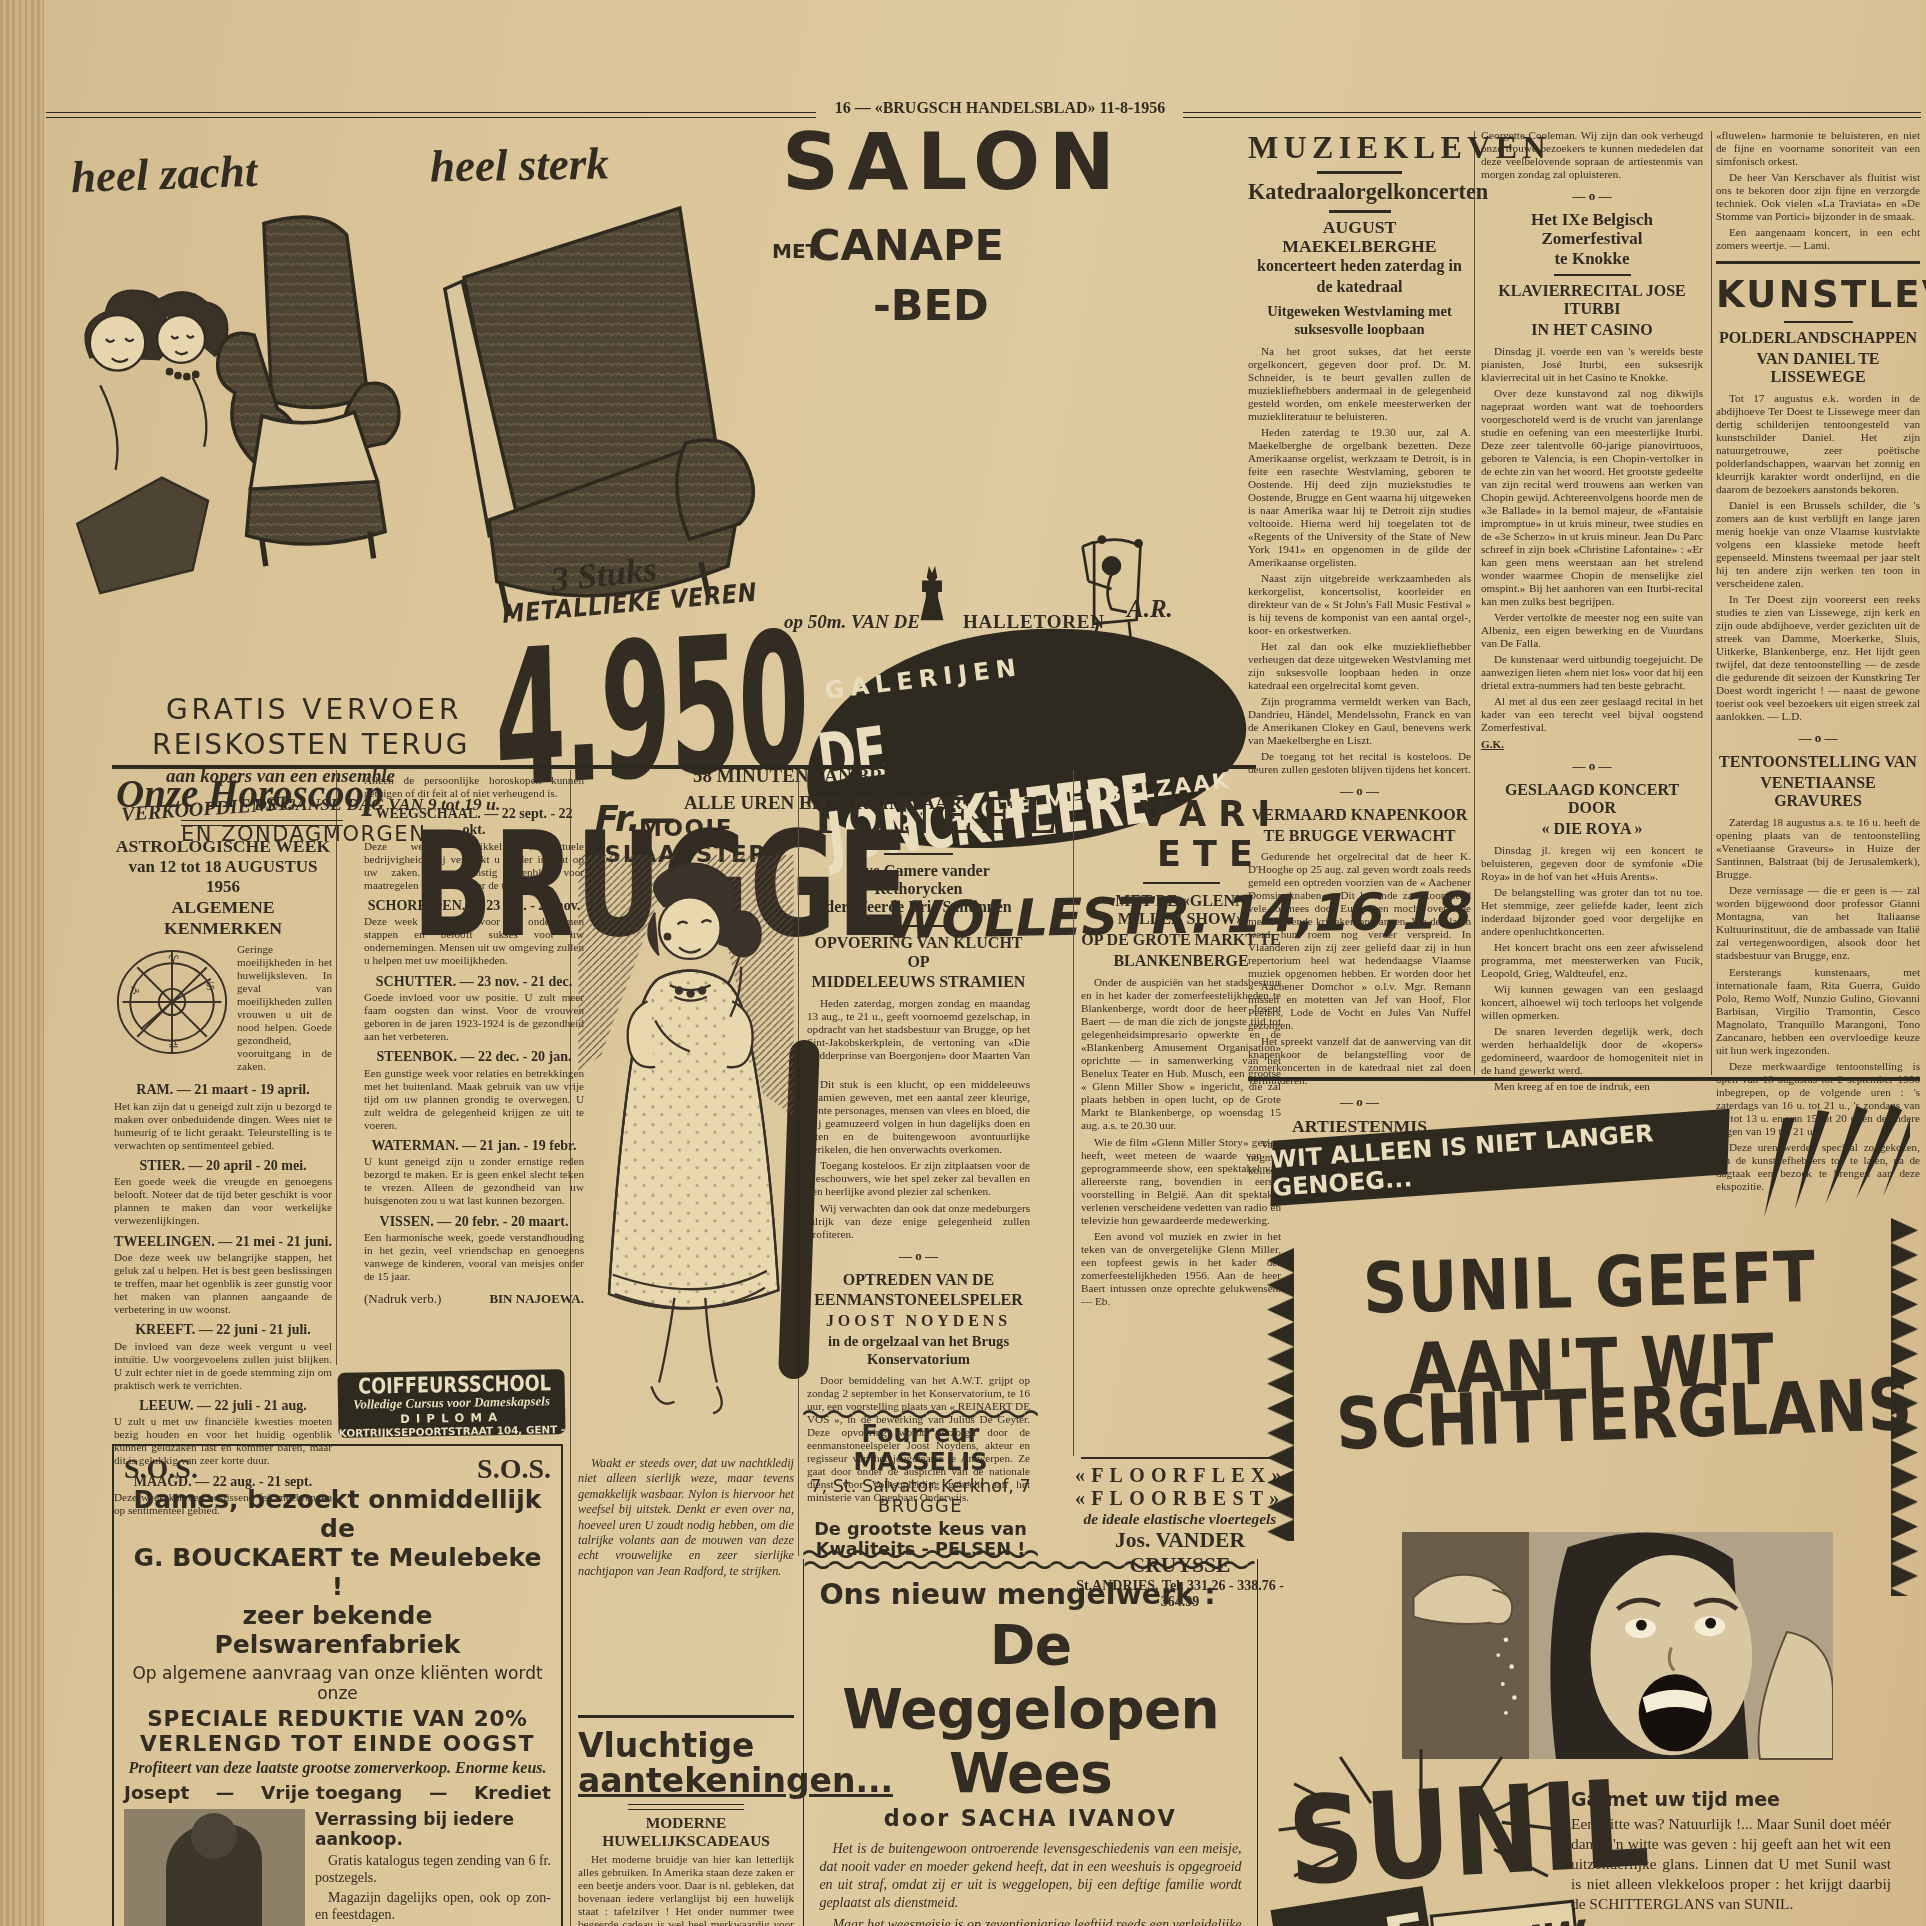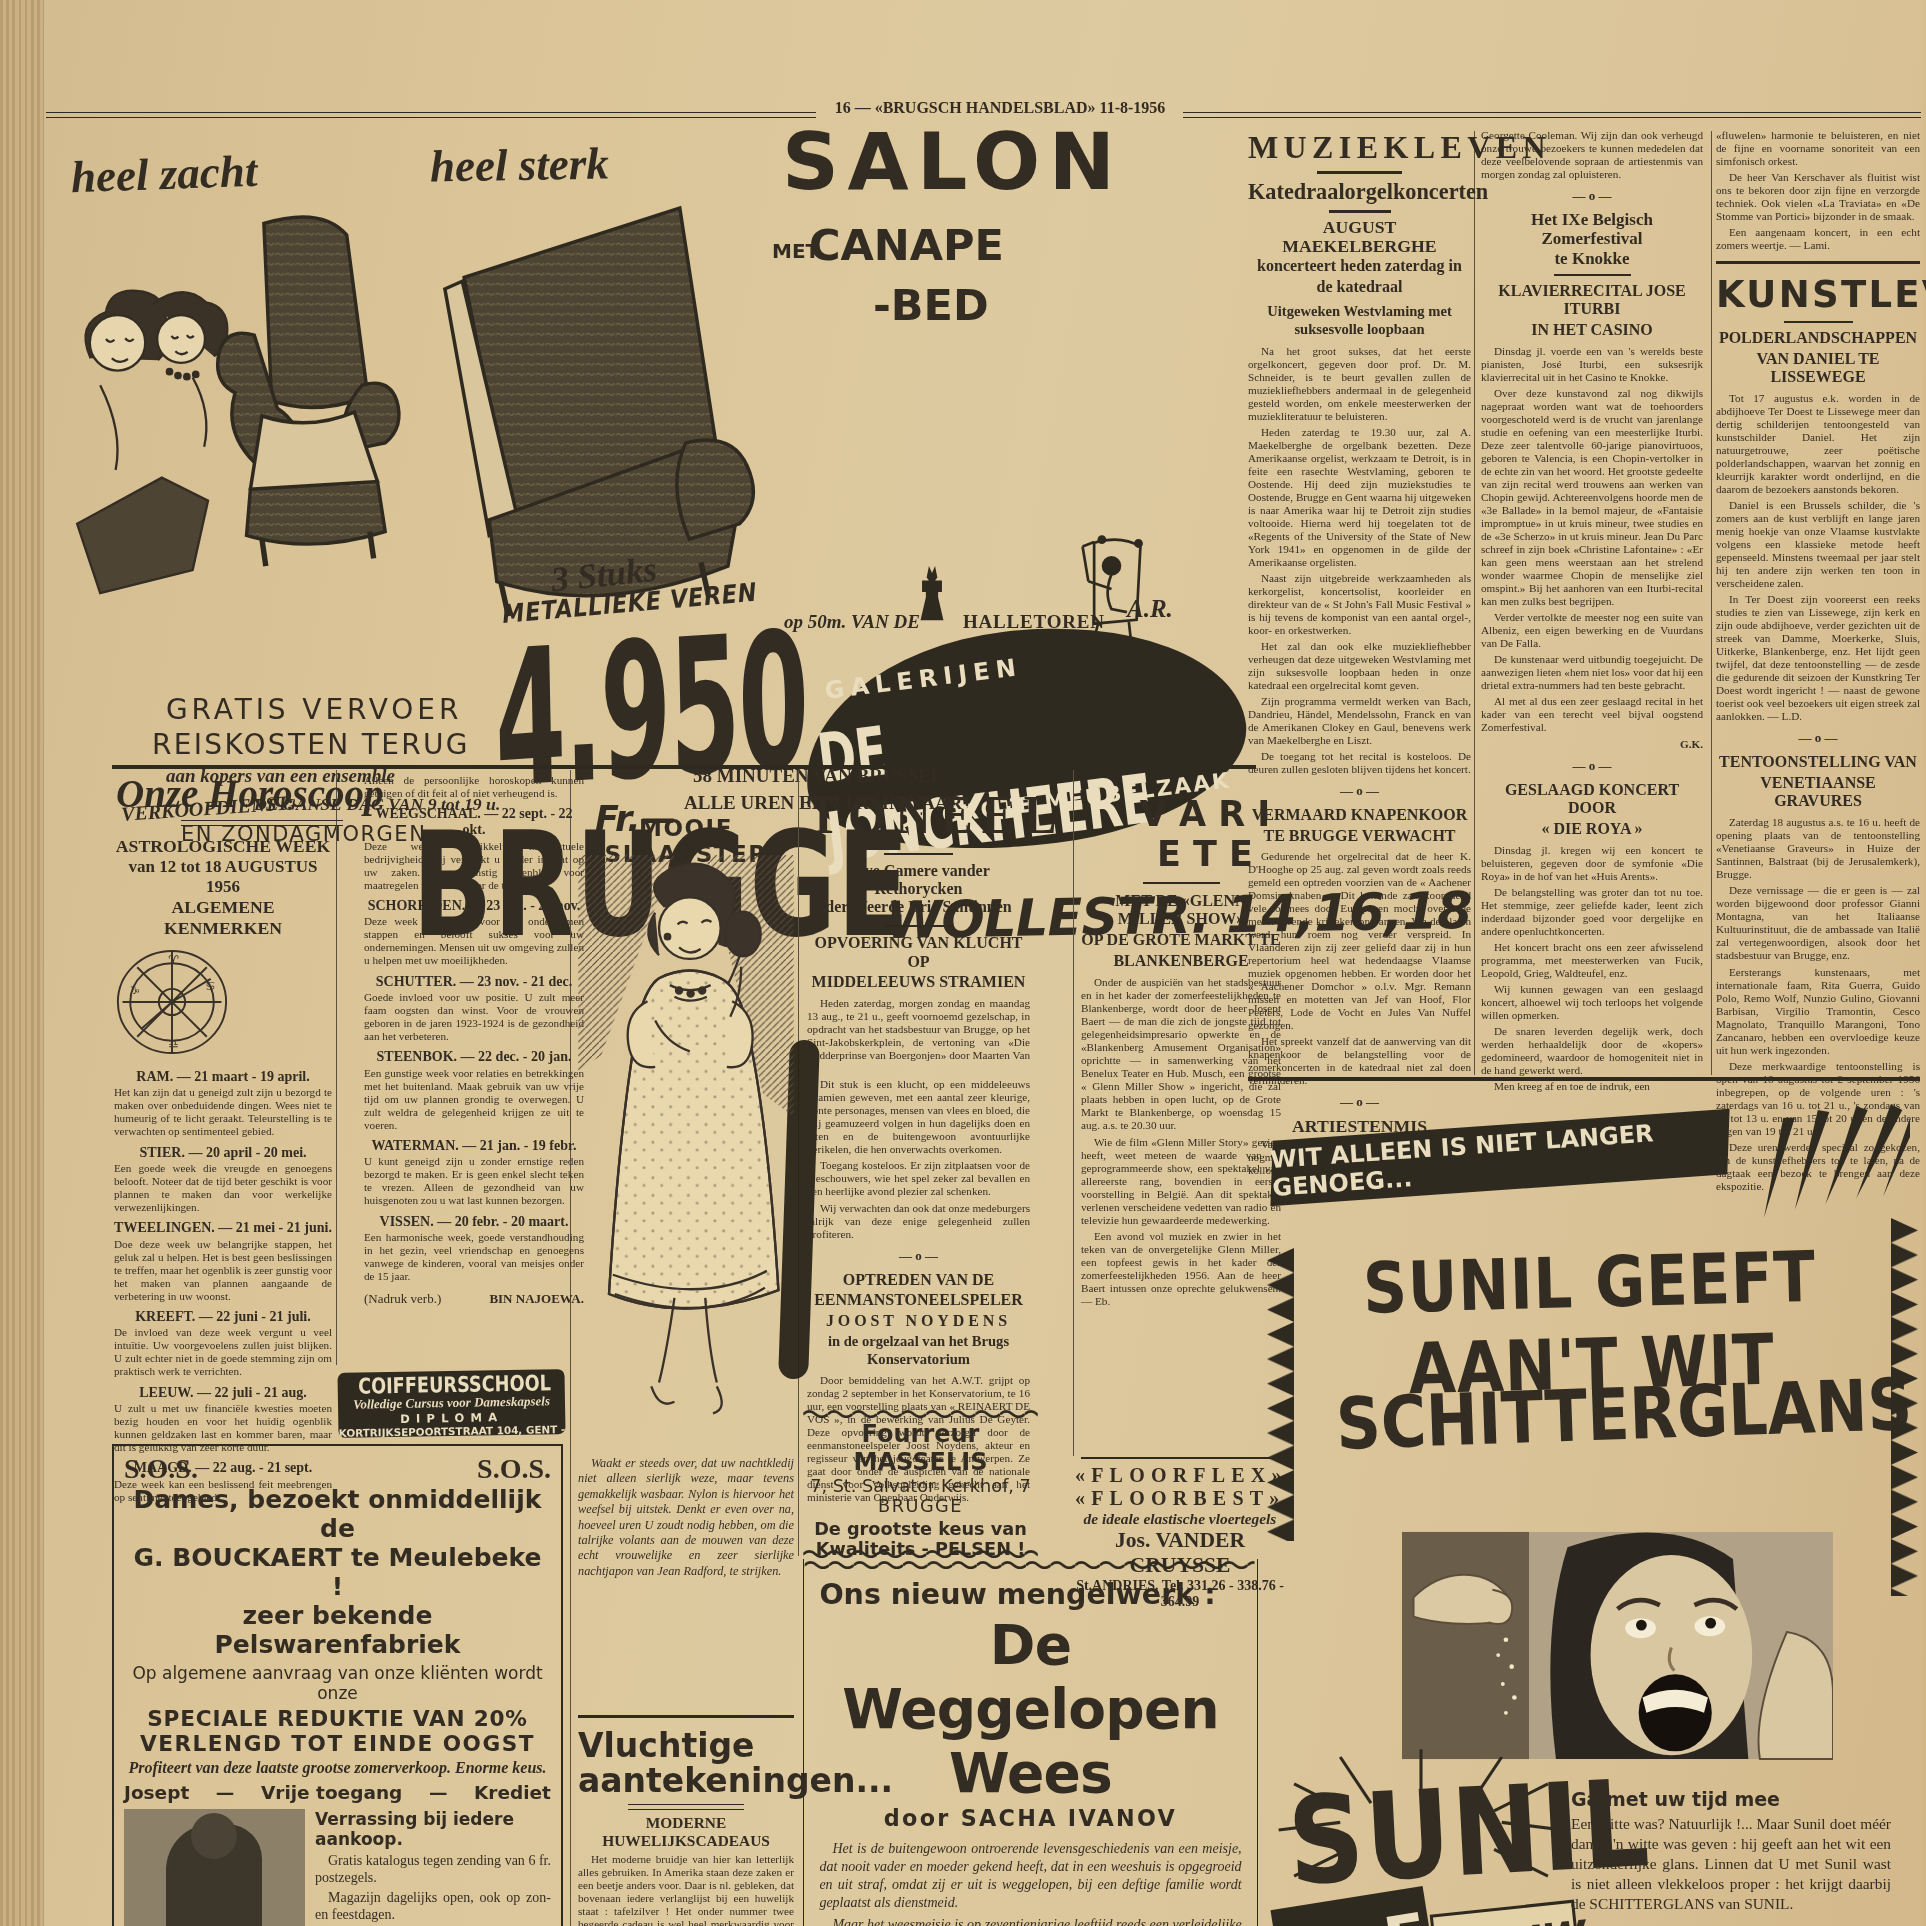--- a/index.html
+++ b/index.html
@@ -2,21 +2,21 @@
 <html style="font-size:6.2px"><head>
 <meta charset="utf-8">
 <style>
   html,body{margin:0;padding:0;background:#1b1813;}
   #page{position:relative;width:1990px;height:2689px;overflow:hidden;
         background:linear-gradient(100deg,#d2bb8e 0%,#dac497 18%,#decaa0 45%,#d9c296 75%,#cfb385 100%);
         font-family:"Liberation Serif","DejaVu Serif",serif;color:#332c22;}
   .abs{position:absolute;}
   .ser{font-family:"Liberation Serif","DejaVu Serif",serif;}
   .dvs{font-family:"DejaVu Sans","Liberation Sans",sans-serif;}
-  .b{font-weight:bold;} .i{font-style:italic;} .c{text-align:center;} .rt{text-align:right;}
+  .b{font-weight:bold;} .i{font-style:italic;} .c{text-align:center;} .rt{text-decoration:underline;}
   .body{font-size:11.2px;line-height:13px;text-align:justify;color:#362e23;}
   .body p{margin:0 0 3.1px 0;text-indent:13px;}
   .body p.ni{text-indent:0;}
   .ital p{font-style:italic;}
   .rule{background:#2f2a20;}
   .vrule{background:#5a5040;width:1.2px;}
   .dbl{border-top:1.9px solid #2f2a20;border-bottom:1.9px solid #2f2a20;height:3.9px;}
   .sr{height:2.3px;background:#2f2a20;margin:5.4px auto;}
   .od{font-size:13px;font-weight:bold;text-align:center;margin:7px 0;}
   .h-art{font-weight:bold;text-align:center;font-size:16px;line-height:18.5px;margin:2.3px 0;}
@@ -244,20 +244,23 @@
         <circle cx="150" cy="150" r="34"></circle>
         <path d="M150 18 L150 282 M22 150 L278 150 M60 60 L240 240 M240 60 L60 240 M150 150 L250 90 M150 150 L70 220"></path>
       </g>
       <g font-size="30" fill="#3a3228" font-family="DejaVu Sans">
         <text x="140" y="52">♈</text>
           <text x="236" y="120">♋</text>
           <text x="140" y="268">♎</text>
           <text x="40" y="130">♑</text>
       </g>
     </svg>
+    <div class="body" style="padding-top:3.9px;">
+        <p class="ni">Geringe moeilijkheden in het huwelijksleven. In geval van moeilijkheden zullen vrouwen u uit de nood helpen. Goede gezondheid, vooruitgang in de zaken.</p>
+      </div>
     <div style="clear:both;"></div>
     <div class="sign-h">RAM. — 21 maart - 19 april.</div>
     <div class="body">
         <p class="ni">Het kan zijn dat u geneigd zult zijn u bezorgd te maken over onbeduidende dingen. Wees niet te humeurig of te licht geraakt. Teleurstelling is te verwachten op sentimenteel gebied.</p>
       </div>
     <div class="sign-h">STIER. — 20 april - 20 mei.</div>
     <div class="body">
         <p class="ni">Een goede week die vreugde en genoegens belooft. Noteer dat de tijd beter geschikt is voor plannen te maken dan voor werkelijke verwezenlijkingen.</p>
       </div>
     <div class="sign-h">TWEELINGEN. — 21 mei - 21 juni.</div>

